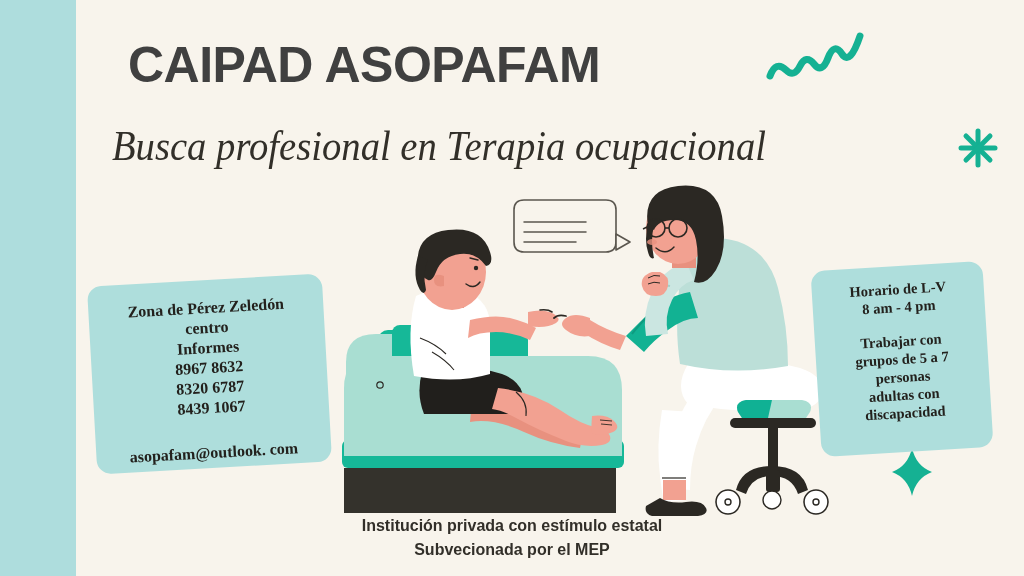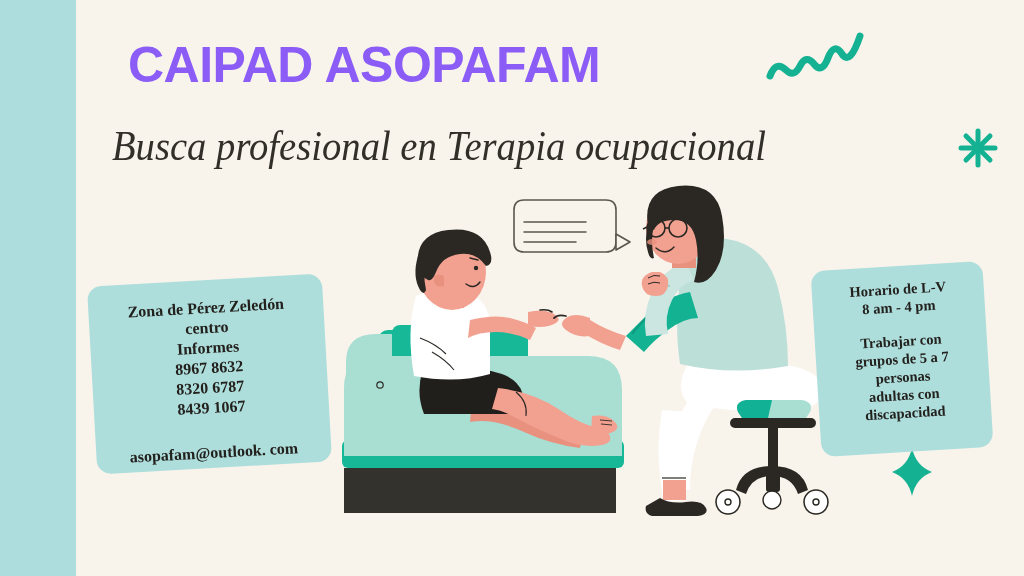--- a/index.html
+++ b/index.html
@@ -30,21 +30,21 @@
   }
 
   
   .title {
     position: absolute;
     left: 128px; top: 36px;
     font-family: "Liberation Sans", sans-serif;
     font-weight: bold;
     font-size: 50px;
     letter-spacing: -0.5px;
-    color: #8b5cf6;
+    color: #404040;
     white-space: nowrap;
   }
 
   .subtitle {
     position: absolute;
     left: 112px; top: 122px;
     font-family: "Liberation Serif", serif;
     font-style: italic;
     font-weight: normal;
     font-size: 42px;
@@ -263,14 +263,18 @@
     <div class="line">Horario de L-V</div>
     <div class="line">8 am - 4 pm</div>
     <div class="gap"></div>
     <div class="line">Trabajar con</div>
     <div class="line">grupos de 5 a 7</div>
     <div class="line">personas</div>
     <div class="line">adultas con</div>
     <div class="line">discapacidad</div>
   </div>
 
+  <div class="footer">
+    <span class="fline">Institución privada con estímulo estatal</span>
+    <span class="fline">Subvecionada por el MEP</span>
+  </div>
 
 </div>
 
 </body></html>

